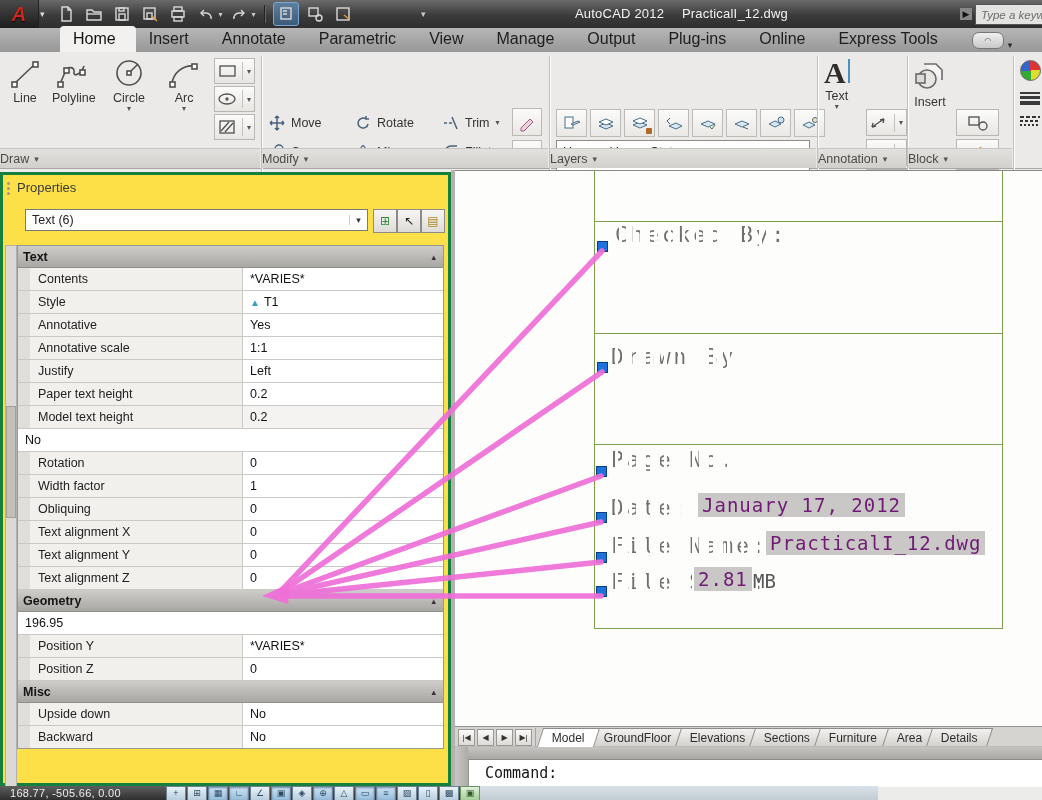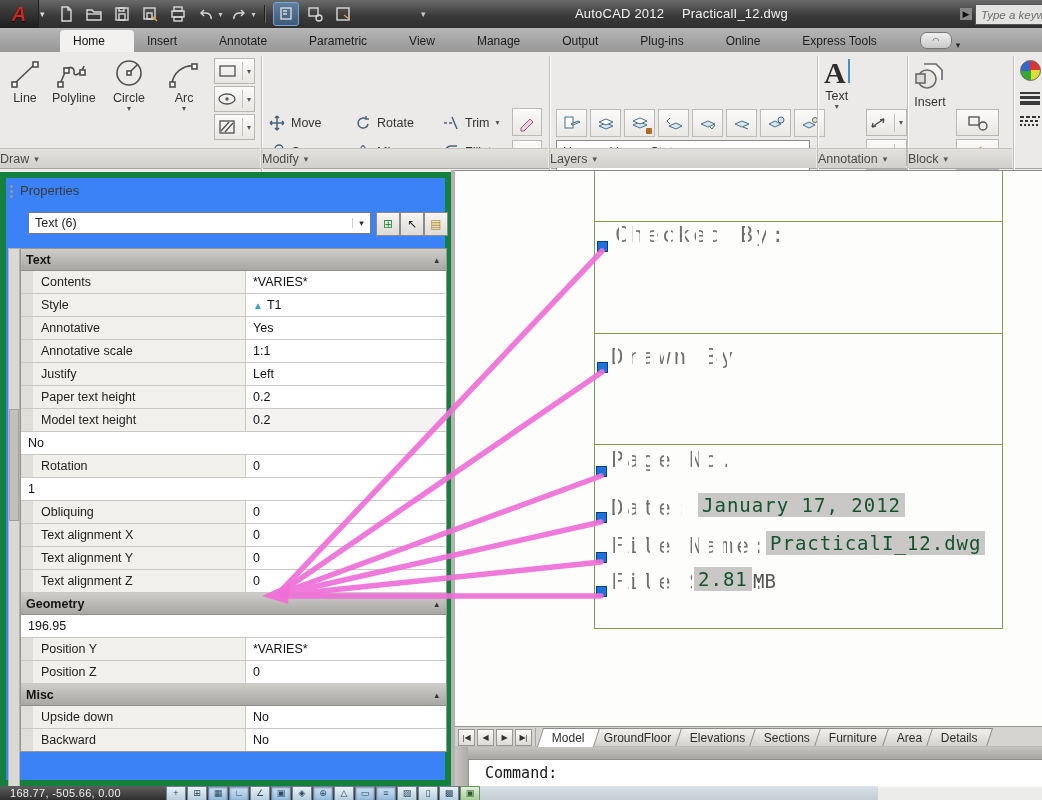--- a/index.html
+++ b/index.html
@@ -21,21 +21,21 @@
   .title-text{position:absolute;left:575px;top:6px;color:#f2f2f2;font-size:13px;letter-spacing:.2px;white-space:nowrap;}
   .title-text .doc{margin-left:14px;}
   .search-arrow{position:absolute;left:960px;top:8px;color:#111;background:#888;font-size:9px;
     width:12px;height:12px;line-height:12px;text-align:center;}
   .searchbox{position:absolute;left:975px;top:4px;width:67px;height:19px;background:#e3e3e2;
     border:1px solid #555;display:flex;align-items:center;padding-left:5px;overflow:hidden;}
   .searchbox span{font-style:italic;color:#6d6d6d;font-size:11.5px;white-space:nowrap;}
   
   .tabrow{position:absolute;left:0;top:28px;width:1042px;height:24px;
     background:linear-gradient(#b6b6b6,#979797);display:flex;align-items:flex-end;padding-left:60px;box-sizing:border-box;}
-  .rtab{padding:4px 29px 4px 13px;font-size:12px;color:#1d1d1d;cursor:default;}
+  .rtab{padding:4px 20px 4px 13px;font-size:16px;color:#1d1d1d;cursor:default;}
   .rtab.active{background:#f2f1ef;border-radius:4px 4px 0 0;color:#111;}
   .ribmin{margin-left:14px;margin-bottom:3px;width:30px;height:15px;border:1px solid #777;border-radius:7px;
     background:linear-gradient(#efefef,#c9c9c9);display:flex;align-items:center;justify-content:center;font-size:8px;color:#444;}
   .ribmin-caret{color:#2a2a2a;font-size:9px;margin-left:4px;margin-bottom:2px;}
   
   .ribbon{position:absolute;left:0;top:52px;width:1042px;height:116px;background:#eceae8;border-bottom:1px solid #a9a7a4;}
   .psep{position:absolute;top:4px;width:1px;height:160px;background:#c2c0bd;box-shadow:1px 0 0 #fff;}
   .pfoot{position:absolute;top:96px;height:19px;background:linear-gradient(#e3e1de,#d2d0cc);
     display:flex;align-items:center;justify-content:flex-start;color:#4c4a47;font-size:12.5px;border-top:1px solid #c6c4c0;}
   .pfoot .caret{font-size:9px;margin-left:5px;color:#555;}
@@ -71,21 +71,21 @@
     border-bottom:none;border-radius:4px 4px 0 0;}
   .swatch{width:12px;height:12px;border:1px solid #2d6b31;margin:0 4px;}
   .anno-A{font-size:30px;font-weight:bold;color:#2d2d2d;line-height:30px;font-family:"Liberation Serif",serif;}
   .ibeam{display:inline-block;width:2px;height:24px;background:#4a8fc4;position:relative;margin-left:2px;}
   .annocol{position:absolute;left:866px;top:57px;display:flex;flex-direction:column;gap:3px;}
   .blockcol{position:absolute;left:956px;top:57px;display:flex;flex-direction:column;gap:3px;}
   .wheel{width:19px;height:19px;border-radius:50%;border:1px solid #666;
     background:conic-gradient(#d33 0 25%,#dd3 25% 50%,#3a3 50% 75%,#36c 75% 100%);}
   .lwlines div{background:#3a3a3a;width:20px;margin:2px 0;}
   
-  .palette{position:absolute;left:0;top:172px;width:451px;height:614px;background:#3b82f6;border:6px solid #15803d;box-sizing:border-box;}
+  .palette{position:absolute;left:0;top:172px;width:451px;height:614px;background:#fde047;border:3px solid #15803d;box-sizing:border-box;}
   .pal-title{position:absolute;left:14px;top:5px;font-size:13px;color:#3a3a3a;}
   .pal-grip{position:absolute;left:4px;top:7px;display:flex;flex-direction:column;gap:2px;}
   .pal-grip i{width:3px;height:3px;background:#9a9894;border-radius:50%;}
   .selcombo{position:absolute;left:22px;top:34px;width:343px;height:22px;background:#fff;border:1px solid #7c7a77;
     display:flex;align-items:center;box-sizing:border-box;}
   .selcombo .txt{flex:1;padding-left:6px;font-size:12.5px;}
   .selcombo .caret{width:17px;text-align:center;font-size:9px;border-left:1px solid #cfcdc9;color:#333;}
   .palbtn{position:absolute;top:34px;width:22px;height:22px;border:1px solid #8d8b87;
     background:linear-gradient(#f7f6f4,#dddbd7);display:flex;align-items:center;justify-content:center;font-size:12px;}
   .pal-scroll{position:absolute;left:2px;top:70px;width:10px;height:574px;background:#dbd9d5;border:1px solid #b3b1ad;}
@@ -103,21 +103,21 @@
   
   .canvas{position:absolute;left:455px;top:170px;width:587px;height:556px;background:#fdfdfc;border-top:1px solid #8a8886;}
   .gline{position:absolute;background:#7e9c50;}
   .dwg-label{position:absolute;font-family:"DejaVu Sans Mono",monospace;font-size:21px;letter-spacing:3px;
     color:#8c8c8c;white-space:nowrap;font-weight:400;}
   @supports ((-webkit-background-clip:text)){
     .dwg-label{background-image:repeating-linear-gradient(90deg,#6f6f6f 0 4px,rgba(0,0,0,0) 4px 7px);
       -webkit-background-clip:text;color:transparent;}
   }
   .dwg-field{position:absolute;font-family:"DejaVu Sans Mono",monospace;font-size:19px;letter-spacing:1px;
-    color:#14532d;background:#c9c8c6;padding:1px 4px;white-space:nowrap;}
+    color:#701a75;background:#c9c8c6;padding:1px 4px;white-space:nowrap;}
   .dwg-unit{position:absolute;font-family:"DejaVu Sans Mono",monospace;font-size:19px;color:#555;}
   .grip{position:absolute;width:11px;height:11px;background:#1d72dc;border:1px solid #0a3f7e;box-sizing:border-box;}
   
   .layoutbar{position:absolute;left:455px;top:726px;width:587px;height:20px;background:#d6d4d0;
     border-top:1px solid #96948f;display:flex;align-items:flex-end;}
   .lnav{display:flex;align-items:center;height:19px;border-right:1px solid #a7a5a0;padding:0 2px;}
   .lnav b{display:inline-block;width:15px;height:15px;border:1px solid #9a9893;background:linear-gradient(#fafaf9,#dddbd7);
     color:#333;font-size:8px;line-height:15px;text-align:center;margin:0 1px;font-weight:normal;}
   .ltab{height:18px;transform:skewX(-18deg);border:1px solid #8e8c88;border-bottom:none;margin-left:-5px;
     background:linear-gradient(#f2f1ef,#d2d0cc);display:flex;align-items:center;padding:0 11px;}
@@ -622,20 +622,21 @@
           <div class="pv" style="background:#f4f3f1">0.2</div>
         </div>
       <div class="prow">
           <div class="pv">No</div>
         </div>
       <div class="prow">
           <div class="pn">Rotation</div>
           <div class="pv">0</div>
         </div>
       <div class="prow">
+          <div class="pn">Width factor</div>
           <div class="pv">1</div>
         </div>
       <div class="prow">
           <div class="pn">Obliquing</div>
           <div class="pv">0</div>
         </div>
       <div class="prow">
           <div class="pn">Text alignment X</div>
           <div class="pv">0</div>
         </div>

